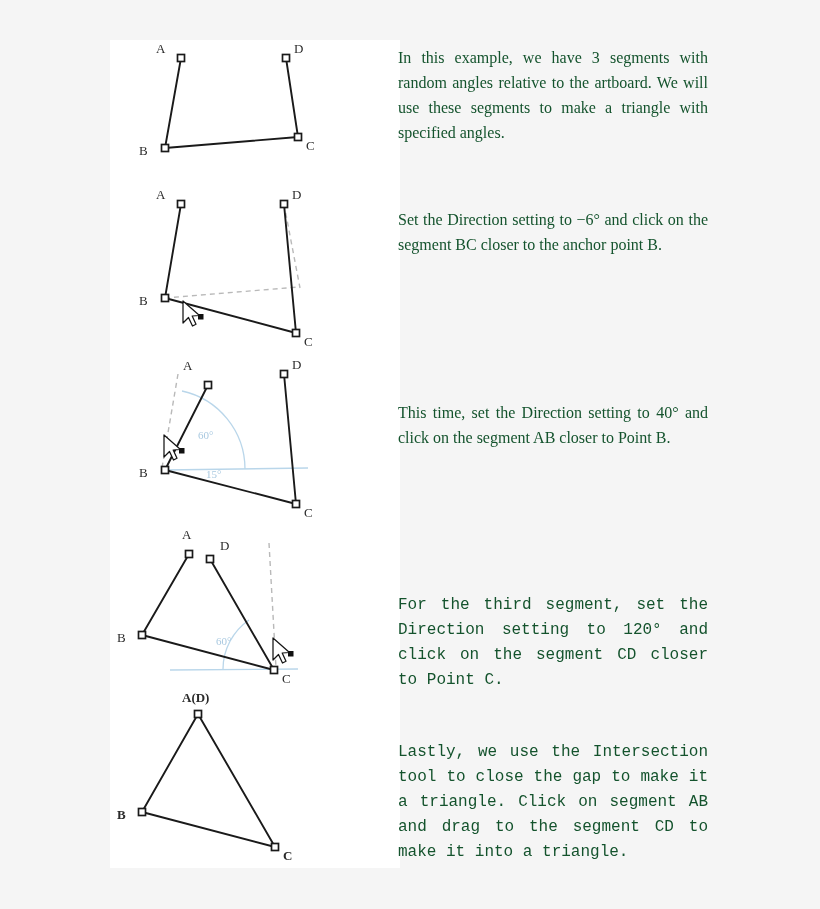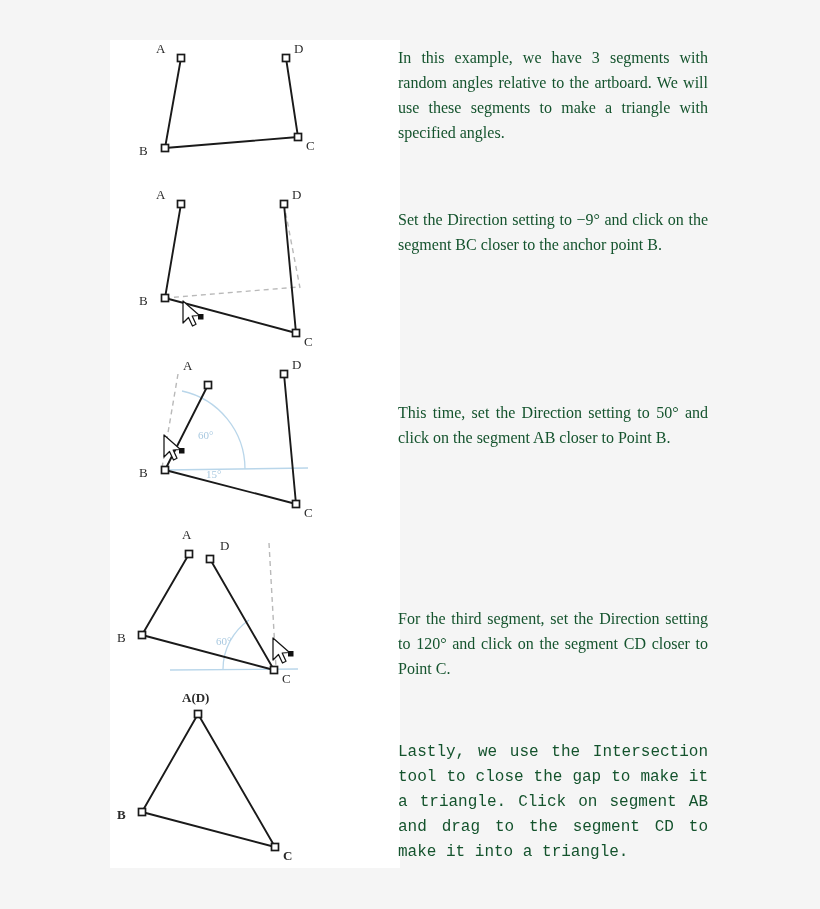--- a/index.html
+++ b/index.html
@@ -173,21 +173,21 @@
           <text class="ptlabel" x="194" y="161">C</text>
           <text class="ptlabel" x="182" y="14">D</text>
 
           <g>
             <path class="cursor-body" d="M 73 116 L 73 138 L 78.5 132.5 L 82.5 141 L 86 139.2 L 82.2 131 L 89.5 130.5 Z"></path>
             <rect class="cursor-dot" x="88" y="129" width="5.5" height="5.5"></rect>
           </g>
         </svg>
       </div>
       <div class="caption" style="top:22px;">
-        <p>Set the Direction setting to −9° and click on the segment BC closer to the anchor point B.</p>
+        <p>Set the Direction setting to −6° and click on the segment BC closer to the anchor point B.</p>
       </div>
     </div>
 
     <div class="step" style="top:355px;">
       <div class="diagram" style="top:0px;">
         <svg width="300" height="175" viewBox="0 0 300 175">
 
           <path class="baseline" d="M 55 115 L 198 113"></path>
 
           <path class="anglearc" d="M 135 114 A 80 80 0 0 0 72 36"></path>
@@ -213,21 +213,21 @@
           <text class="anglelabel" x="88" y="84">60°</text>
           <text class="anglelabel" x="96" y="123">15°</text>
 
           <g>
             <path class="cursor-body" d="M 54 80 L 54 102 L 59.5 96.5 L 63.5 105 L 67 103.2 L 63.2 95 L 70.5 94.5 Z"></path>
             <rect class="cursor-dot" x="69" y="93" width="5.5" height="5.5"></rect>
           </g>
         </svg>
       </div>
       <div class="caption" style="top:45px;">
-        <p>This time, set the Direction setting to 50° and click on the segment AB closer to Point B.</p>
+        <p>This time, set the Direction setting to 40° and click on the segment AB closer to Point B.</p>
       </div>
     </div>
 
     <div class="step" style="top:525px;">
       <div class="diagram" style="top:0px;">
         <svg width="300" height="175" viewBox="0 0 300 175">
 
           <path class="baseline" d="M 60 145 L 188 144"></path>
 
           <path class="anglearc" d="M 113 144 A 60 60 0 0 1 139 95"></path>
@@ -251,21 +251,21 @@
           <text class="ptlabel" x="110" y="25">D</text>
 
           <text class="anglelabel" x="106" y="120">60°</text>
 
           <g>
             <path class="cursor-body" d="M 163 113 L 163 135 L 168.5 129.5 L 172.5 138 L 176 136.2 L 172.2 128 L 179.5 127.5 Z"></path>
             <rect class="cursor-dot" x="178" y="126" width="5.5" height="5.5"></rect>
           </g>
         </svg>
       </div>
-      <div class="caption" style="top:81px;">
+      <div class="caption" style="top:68px;font-family:Liberation Mono, monospace;">
         <p>For the third segment, set the Direction setting to 120° and click on the segment CD closer to Point C.</p>
       </div>
     </div>
 
     <div class="step" style="top:690px;">
       <div class="diagram" style="top:0px;font-weight:bold;">
         <svg width="300" height="178" viewBox="0 0 300 178">
 
           <path class="seg" d="M 88 24 L 32 122"></path>
           <path class="seg" d="M 32 122 L 165 157"></path>

